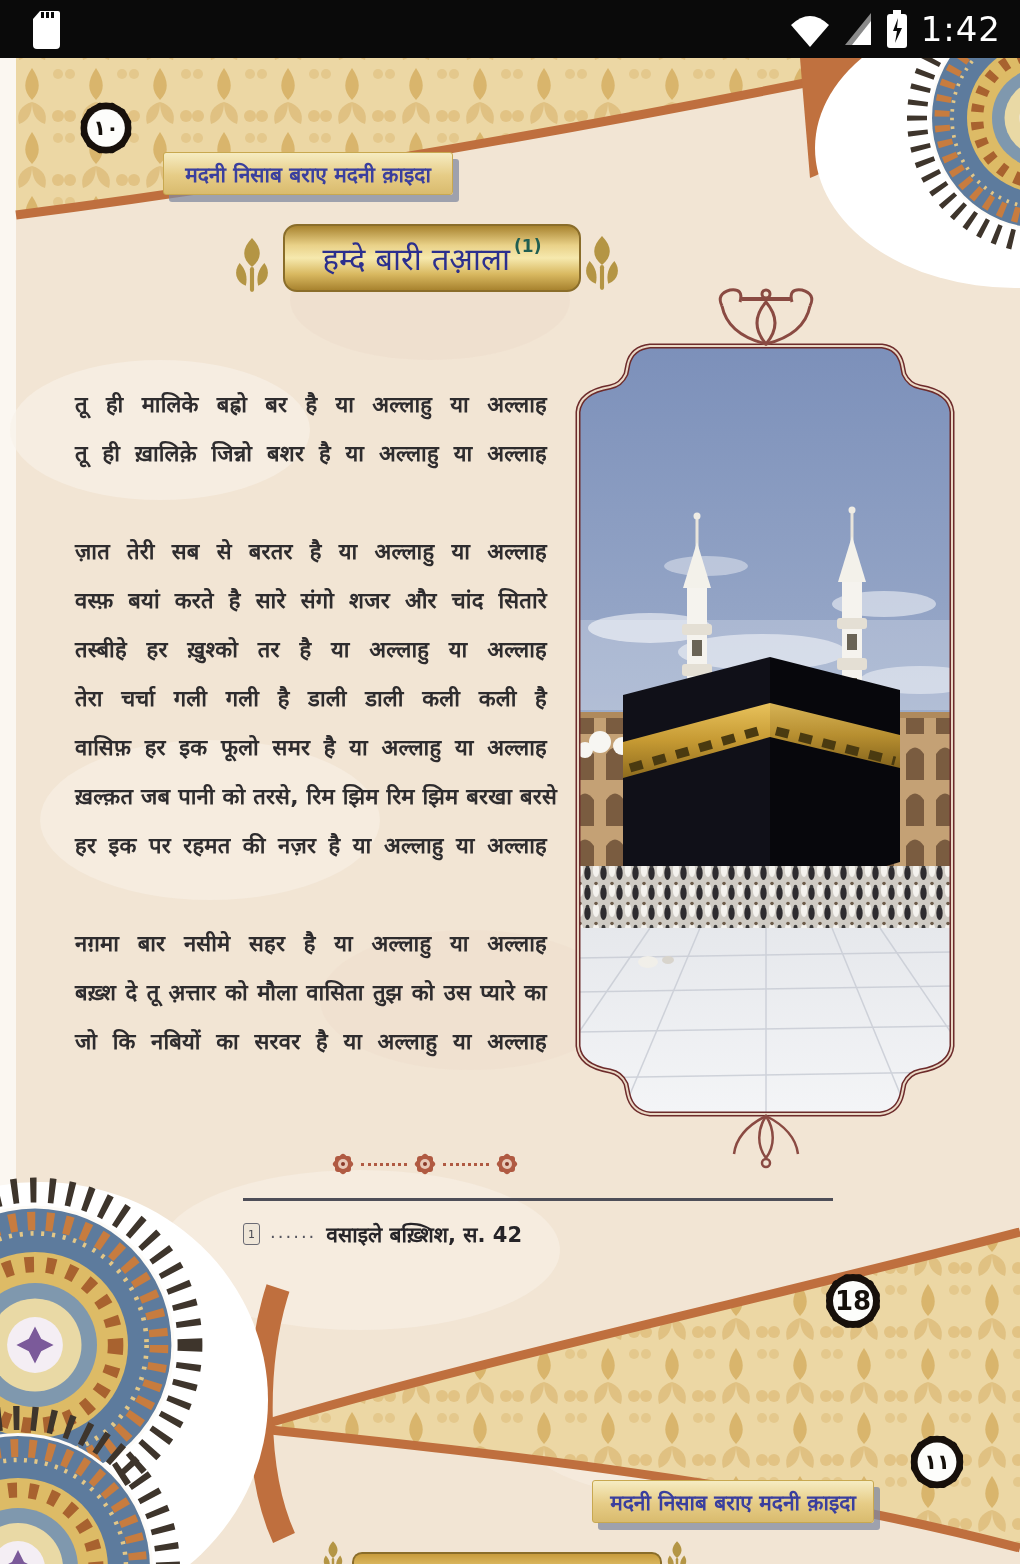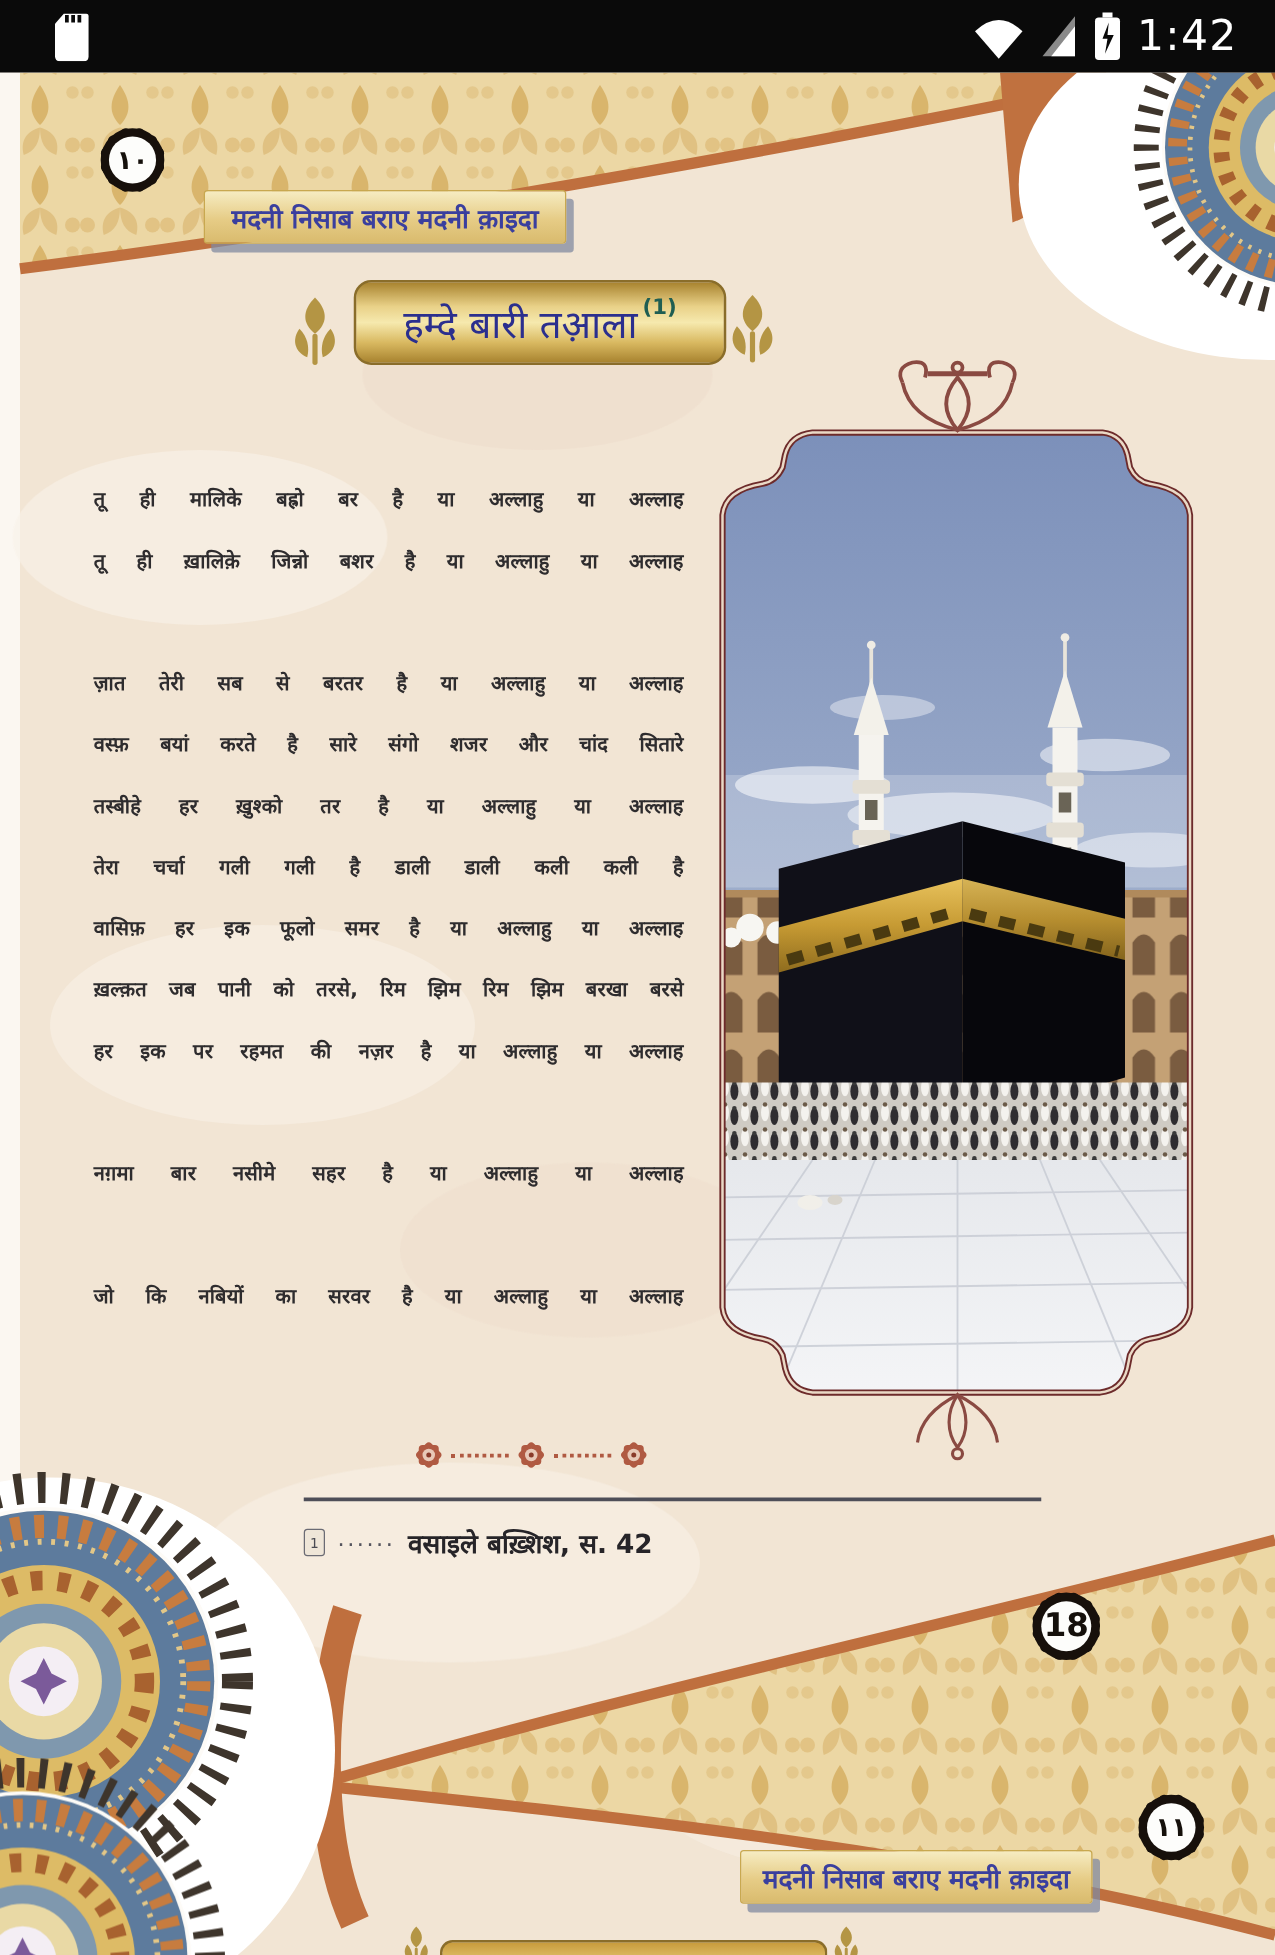--- a/index.html
+++ b/index.html
@@ -1,20 +1,20 @@
 <!DOCTYPE html>
 <html><head>
 <meta charset="utf-8">
 <style>
   html,body{margin:0;padding:0;background:#000;}
   #screen{position:relative;width:1020px;height:1564px;overflow:hidden;
           font-family:"DejaVu Sans",sans-serif;background:#ffffff;}
   
   #statusbar{position:absolute;left:0;top:0;width:1020px;height:58px;background:#0a0a0a;z-index:30;
-             display:flex;align-items:center;justify-content:space-between;padding:12px;box-sizing:border-box;}
+             display:flex;align-items:center;justify-content:space-between;padding:1px;box-sizing:border-box;}
   .sb-left{margin-left:32px;display:flex;align-items:center;}
   .sb-right{margin-right:18px;display:flex;align-items:center;gap:12px;}
   .sb-time{color:#fff;font-size:34px;letter-spacing:1px;}
   
   #page{position:absolute;left:0;top:58px;width:1020px;height:1506px;background:#f2e5d4;}
   #deco{position:absolute;left:0;top:0;z-index:1;}
   
   .ribbon{position:absolute;z-index:6;display:flex;align-items:center;justify-content:center;
           background:linear-gradient(#f6ecc2,#e6cc86 55%,#d9bb6e);
           border:1px solid #c8a850;border-radius:3px;
@@ -29,21 +29,21 @@
   #titlebar .ref{color:#1f5e52;font-weight:700;font-size:17px;vertical-align:super;margin-left:4px;position:relative;top:-12px;}
   .flourish{position:absolute;z-index:6;}
   
   .badge{position:absolute;z-index:7;}
   .badge svg{position:absolute;left:0;top:0;}
   .badge span{position:absolute;left:0;top:0;width:100%;height:100%;
               display:flex;align-items:center;justify-content:center;
               color:#15100b;font-weight:700;}
   
   .poem-line{position:absolute;left:75px;width:472px;height:44px;z-index:5;
-             color:#2e2c2e;font-size:16px;font-weight:600;white-space:nowrap;
+             color:#2e2c2e;font-size:22px;font-weight:600;white-space:nowrap;
              text-align:justify;text-align-last:justify;letter-spacing:.2px;}
   
   #divider{position:absolute;left:330px;top:1148px;width:190px;height:32px;z-index:5;
            display:flex;align-items:center;justify-content:space-between;}
   .dotlink{flex:1;border-top:3px dotted #b05a42;margin:0 5px;height:0;}
   #rule{position:absolute;left:243px;top:1198px;width:590px;height:3px;background:#4e4e58;z-index:5;}
   #footnote{position:absolute;left:243px;top:1220px;z-index:5;display:flex;align-items:center;gap:10px;}
   #footnote .marker{width:15px;height:20px;border:1.5px solid #6b6b74;border-radius:3px;
                     display:flex;align-items:center;justify-content:center;
                     font-size:11px;color:#4a4a52;background:#efe6d8;}
@@ -301,20 +301,21 @@
     <div class="poem-line" style="top:330px">तू ही मालिके बह्रो बर है या अल्लाहु या अल्लाह</div>
     <div class="poem-line" style="top:379px">तू ही ख़ालिक़े जिन्नो बशर है या अल्लाहु या अल्लाह</div>
     <div class="poem-line" style="top:477px">ज़ात तेरी सब से बरतर है या अल्लाहु या अल्लाह</div>
     <div class="poem-line" style="top:526px">वस्फ़ बयां करते है सारे संगो शजर और चांद सितारे</div>
     <div class="poem-line" style="top:575px">तस्बीहे हर ख़ुश्को तर है या अल्लाहु या अल्लाह</div>
     <div class="poem-line" style="top:624px">तेरा चर्चा गली गली है डाली डाली कली कली है</div>
     <div class="poem-line" style="top:673px">वासिफ़ हर इक फूलो समर है या अल्लाहु या अल्लाह</div>
     <div class="poem-line" style="top:722px">ख़ल्क़त जब पानी को तरसे, रिम झिम रिम झिम बरखा बरसे</div>
     <div class="poem-line" style="top:771px">हर इक पर रहमत की नज़र है या अल्लाहु या अल्लाह</div>
     <div class="poem-line" style="top:869px">नग़मा बार नसीमे सहर है या अल्लाहु या अल्लाह</div>
+    <div class="poem-line" style="top:918px">बख़्श दे तू अ़त्तार को मौला वासिता तुझ को उस प्यारे का</div>
     <div class="poem-line" style="top:967px">जो कि नबियों का सरवर है या अल्लाहु या अल्लाह</div>
 
     <div id="divider" style="top:1090px">
       <svg width="26" height="26" viewBox="0 0 26 26">
         <g fill="#b05a42">
             <rect x="5" y="5" width="16" height="16" rx="3"></rect>
             <rect x="5" y="5" width="16" height="16" rx="3" transform="rotate(45 13 13)"></rect>
           </g>
         <circle cx="13" cy="13" r="5" fill="#e8c9b8"></circle>
           <circle cx="13" cy="13" r="2" fill="#8a3a2a"></circle>

